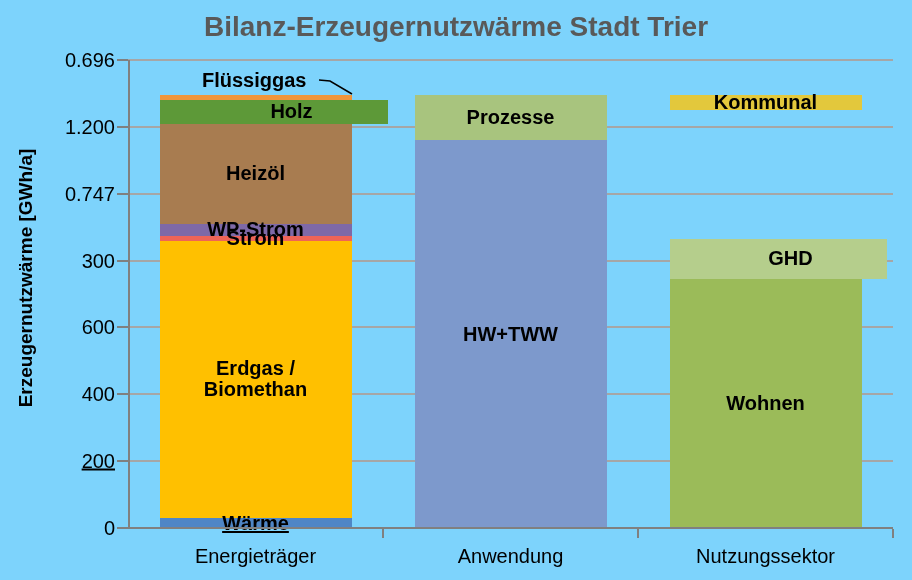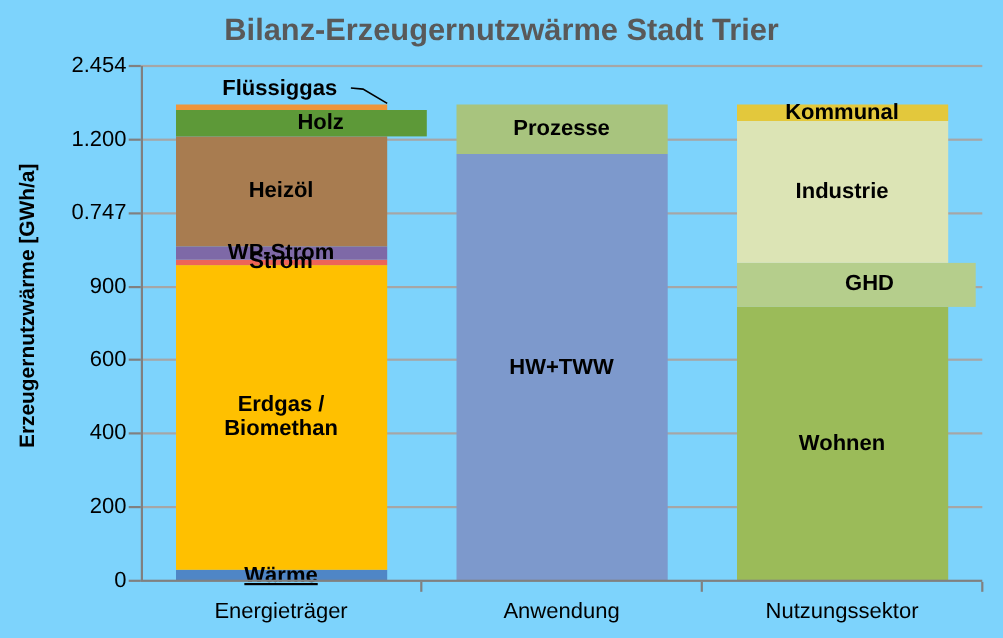--- a/index.html
+++ b/index.html
@@ -62,39 +62,39 @@
 
   <div class="y-axis-title">Erzeugernutzwärme [GWh/a]</div>
 
   <div class="plot">
     <div class="axis-y"></div>
     <div class="axis-x"></div>
   <div class="ytick" style="top: 467px;"></div>
       <div class="ytick-label" style="top: 468px;">0</div>
       <div class="gridline" style="top: 400.143px;"></div>
       <div class="ytick" style="top: 400.143px;"></div>
-      <div class="ytick-label" style="top: 401.143px;">200</div>
+      <div class="ytick-label" style="top: 401.143px; text-decoration: underline;">200</div>
       <div class="gridline" style="top: 333.286px;"></div>
       <div class="ytick" style="top: 333.286px;"></div>
       <div class="ytick-label" style="top: 334.286px;">400</div>
       <div class="gridline" style="top: 266.429px;"></div>
       <div class="ytick" style="top: 266.429px;"></div>
       <div class="ytick-label" style="top: 267.429px;">600</div>
       <div class="gridline" style="top: 199.571px;"></div>
       <div class="ytick" style="top: 199.571px;"></div>
-      <div class="ytick-label" style="top: 200.571px;">900</div>
+      <div class="ytick-label" style="top: 200.571px;">300</div>
       <div class="gridline" style="top: 132.714px;"></div>
       <div class="ytick" style="top: 132.714px;"></div>
       <div class="ytick-label" style="top: 133.714px;">0.747</div>
       <div class="gridline" style="top: 65.8571px;"></div>
       <div class="ytick" style="top: 65.8571px;"></div>
       <div class="ytick-label" style="top: 66.8571px; text-align: right;">1.200</div>
       <div class="gridline" style="top: -1px;"></div>
       <div class="ytick" style="top: -1px;"></div>
-      <div class="ytick-label" style="top: 0px;">2.454</div>
+      <div class="ytick-label" style="top: 0px;">0.696</div>
       <div class="bar" style="left: 31.5px; width: 192px;">
         <div class="segment" style="bottom: 0%; height: 2.14286%; background: rgb(79, 134, 198); text-decoration: underline;">
           <span class="segment-label">Wärme</span>
         </div>
         <div class="segment" style="bottom: 2.14286%; height: 59.2857%; background: rgb(255, 192, 0); justify-content: center;">
           <span class="segment-label">Erdgas /
 Biomethan</span>
         </div>
         <div class="segment" style="bottom: 61.4286%; height: 1.07143%; background: rgb(238, 100, 87);">
           <span class="segment-label">Strom</span>
@@ -122,23 +122,20 @@
       </div>
       <div class="cat-label" style="left: 382.5px; top: 485px;">Anwendung</div>
       <div class="xtick" style="left: 509px;"></div>
       <div class="bar" style="left: 541.5px; width: 192px;">
         <div class="segment" style="bottom: 0%; height: 53.2143%; background: rgb(155, 187, 89);">
           <span class="segment-label">Wohnen</span>
         </div>
         <div class="segment" style="bottom: 53.2143%; height: 8.57143%; background: rgb(181, 206, 140); padding-left: 25px;">
           <span class="segment-label">GHD</span>
         </div>
-        <div class="segment" style="bottom: 61.7857%; height: 27.5%; background: rgb(220, 228, 181);">
-          <span class="segment-label">Industrie</span>
-        </div>
         <div class="segment" style="bottom: 89.2857%; height: 3.21429%; background: rgb(227, 200, 60);">
           <span class="segment-label">Kommunal</span>
         </div>
       </div>
       <div class="cat-label" style="left: 637.5px; top: 485px;">Nutzungssektor</div>
       <div class="xtick" style="left: 764px;"></div>
     </div>
 
   <div class="callout-label">Flüssiggas</div>
 

